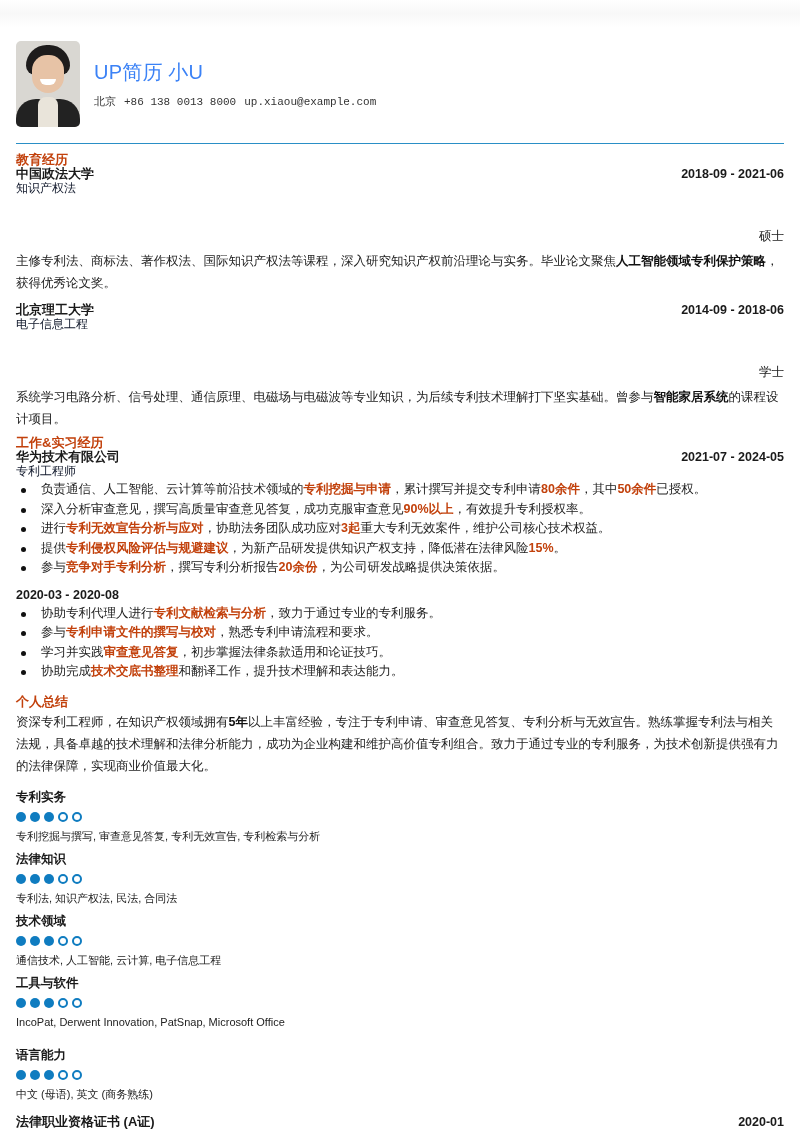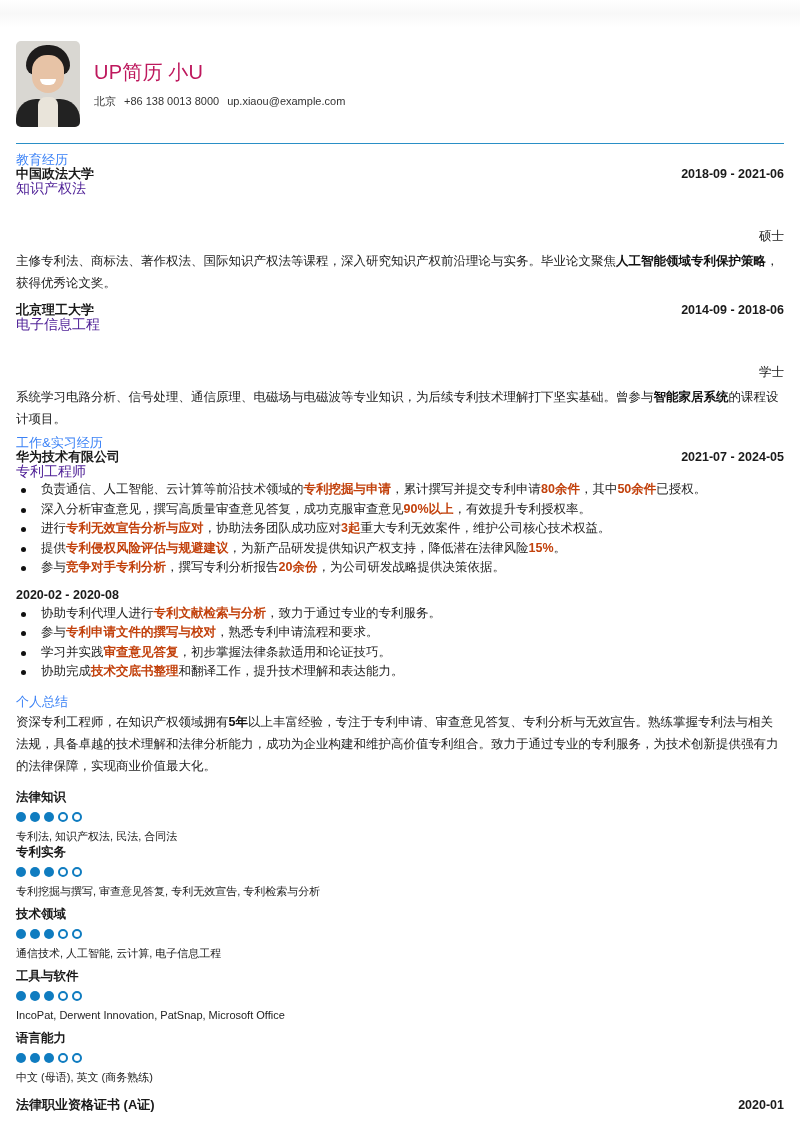--- a/index.html
+++ b/index.html
@@ -17,28 +17,28 @@
   .avatar {
     width: 64px; height: 86px; border-radius: 5px; overflow: hidden;
     background: #d9d7d2; position: relative; flex: none;
   }
   .avatar .hair { position:absolute; left:10px; top:4px; width:44px; height:30px; background:#1e1c1c; border-radius:22px 22px 10px 10px; }
   .avatar .face { position:absolute; left:16px; top:14px; width:32px; height:38px; background:#e7c3a6; border-radius:15px 15px 16px 16px; }
   .avatar .smile { position:absolute; left:24px; top:38px; width:16px; height:6px; background:#fff; border-radius:0 0 8px 8px; }
   .avatar .shirt { position:absolute; left:0; top:58px; width:64px; height:30px; background:#222; border-radius:20px 20px 0 0; }
   .avatar .neck { position:absolute; left:22px; top:56px; width:20px; height:30px; background:#e9e4da; border-radius:8px 8px 0 0; }
   .hinfo { margin-left: 14px; }
-  .name { font-size: 20px; font-weight: 500; color: #be185d; margin-bottom: 8px; letter-spacing: 0.2px; }
-  .contact { font-size: 11px; color: #333; }
+  .name { font-size: 20px; font-weight: 500; color: #3b82f6; margin-bottom: 8px; letter-spacing: 0.2px; }
+  .contact { font-size: 11px; color: #333; font-family: Liberation Mono, monospace; }
   .contact span { margin-right: 8px; }
   .rule { height: 1px; background: #2a8fc6; margin-top: 15px; margin-bottom: 9px; }
-  .sec-title { color: #3b82f6; font-size: 13px; line-height: 14px; font-weight: 400; }
+  .sec-title { color: #c2410c; font-size: 13px; line-height: 14px; font-weight: 700; }
   .entry-head { display: flex; justify-content: space-between; align-items: flex-start; }
   .ttl { font-size: 13px; font-weight: bold; line-height: 14px; }
-  .sub { font-size: 14px; line-height: 14px; color: #4c1d95; }
+  .sub { font-size: 12px; line-height: 14px; color: #0f172a; }
   .date { font-size: 12.5px; font-weight: bold; line-height: 14px; text-align: right; }
   .deg { font-size: 12.5px; line-height: 14px; text-align: right; color:#222;margin-top:48px; }
   .para { font-size: 12.5px; line-height: 22px; margin-top: 4px; color: #222; }
   .para b { font-weight: bold; color:#111; }
   ul.bul { margin: 2px 0 0 0; padding: 0; list-style: none; }
   ul.bul li { position: relative; padding-left: 25px; font-size: 12.5px; line-height: 19.5px; color:#222; }
   ul.bul li::before { content: ""; position: absolute; left: 5px; top: 8px; width: 5px; height: 5px; border-radius: 50%; background: #111; }
   ul.bul li b { color:#c2410c; }
   .skill-name { font-size: 12.5px; font-weight: bold; line-height: 14px; margin-top: 2px; }
   .dots { display: flex; gap: 4px; margin-top: 8px; height: 10px; }
@@ -119,60 +119,60 @@
           <li><span>负责通信、人工智能、云计算等前沿技术领域的</span><b>专利挖掘与申请</b><span>，累计撰写并提交专利申请</span><b>80余件</b><span>，其中</span><b>50余件</b><span>已授权。</span></li>
           <li><span>深入分析审查意见，撰写高质量审查意见答复，成功克服审查意见</span><b>90%以上</b><span>，有效提升专利授权率。</span></li>
           <li><span>进行</span><b>专利无效宣告分析与应对</b><span>，协助法务团队成功应对</span><b>3起</b><span>重大专利无效案件，维护公司核心技术权益。</span></li>
           <li><span>提供</span><b>专利侵权风险评估与规避建议</b><span>，为新产品研发提供知识产权支持，降低潜在法律风险</span><b>15%</b><span>。</span></li>
           <li><span>参与</span><b>竞争对手专利分析</b><span>，撰写专利分析报告</span><b>20余份</b><span>，为公司研发战略提供决策依据。</span></li>
         </ul>
     </div>
 
     <div style="margin-top:10px;">
       <div class="entry-head">
-        <div class="date">2020-02 - 2020-08</div>
+        <div class="date">2020-03 - 2020-08</div>
       </div>
       <ul class="bul">
           <li><span>协助专利代理人进行</span><b>专利文献检索与分析</b><span>，致力于通过专业的专利服务。</span></li>
           <li><span>参与</span><b>专利申请文件的撰写与校对</b><span>，熟悉专利申请流程和要求。</span></li>
           <li><span>学习并实践</span><b>审查意见答复</b><span>，初步掌握法律条款适用和论证技巧。</span></li>
           <li><span>协助完成</span><b>技术交底书整理</b><span>和翻译工作，提升技术理解和表达能力。</span></li>
         </ul>
     </div>
   </div>
 
   <div style="margin-top:13px;">
     <div class="sec-title">个人总结</div>
     <div class="para" style="margin-top:2px;"><span>资深专利工程师，在知识产权领域拥有</span><b>5年</b><span>以上丰富经验，专注于专利申请、审查意见答复、专利分析与无效宣告。熟练掌握专利法与相关法规，具备卓越的技术理解和法律分析能力，成功为企业构建和维护高价值专利组合。致力于通过专业的专利服务，为技术创新提供强有力的法律保障，实现商业价值最大化。</span></div>
   </div>
 
   <div style="margin-top:13px;">
     <div id="skills-list">
+        <div>
+          <div class="skill-name">专利实务</div>
+          <div class="dots">
+            <span class="dot on"></span>
+            <span class="dot on"></span>
+            <span class="dot on"></span>
+            <span class="dot off"></span>
+            <span class="dot off"></span>
+          </div>
+          <div class="skill-desc">专利挖掘与撰写, 审查意见答复, 专利无效宣告, 专利检索与分析</div>
+        </div>
         <div style="margin-top: 9px;">
           <div class="skill-name">法律知识</div>
           <div class="dots">
             <span class="dot on"></span>
             <span class="dot on"></span>
             <span class="dot on"></span>
             <span class="dot off"></span>
             <span class="dot off"></span>
           </div>
           <div class="skill-desc">专利法, 知识产权法, 民法, 合同法</div>
         </div>
-        <div>
-          <div class="skill-name">专利实务</div>
-          <div class="dots">
-            <span class="dot on"></span>
-            <span class="dot on"></span>
-            <span class="dot on"></span>
-            <span class="dot off"></span>
-            <span class="dot off"></span>
-          </div>
-          <div class="skill-desc">专利挖掘与撰写, 审查意见答复, 专利无效宣告, 专利检索与分析</div>
-        </div>
         <div style="margin-top: 9px;">
           <div class="skill-name">技术领域</div>
           <div class="dots">
             <span class="dot on"></span>
             <span class="dot on"></span>
             <span class="dot on"></span>
             <span class="dot off"></span>
             <span class="dot off"></span>
           </div>
           <div class="skill-desc">通信技术, 人工智能, 云计算, 电子信息工程</div>
@@ -181,21 +181,21 @@
           <div class="skill-name">工具与软件</div>
           <div class="dots">
             <span class="dot on"></span>
             <span class="dot on"></span>
             <span class="dot on"></span>
             <span class="dot off"></span>
             <span class="dot off"></span>
           </div>
           <div class="skill-desc">IncoPat, Derwent Innovation, PatSnap, Microsoft Office</div>
         </div>
-        <div style="margin-top: 9px;">
+        <div style="margin-top: 19px;">
           <div class="skill-name">语言能力</div>
           <div class="dots">
             <span class="dot on"></span>
             <span class="dot on"></span>
             <span class="dot on"></span>
             <span class="dot off"></span>
             <span class="dot off"></span>
           </div>
           <div class="skill-desc">中文 (母语), 英文 (商务熟练)</div>
         </div>

